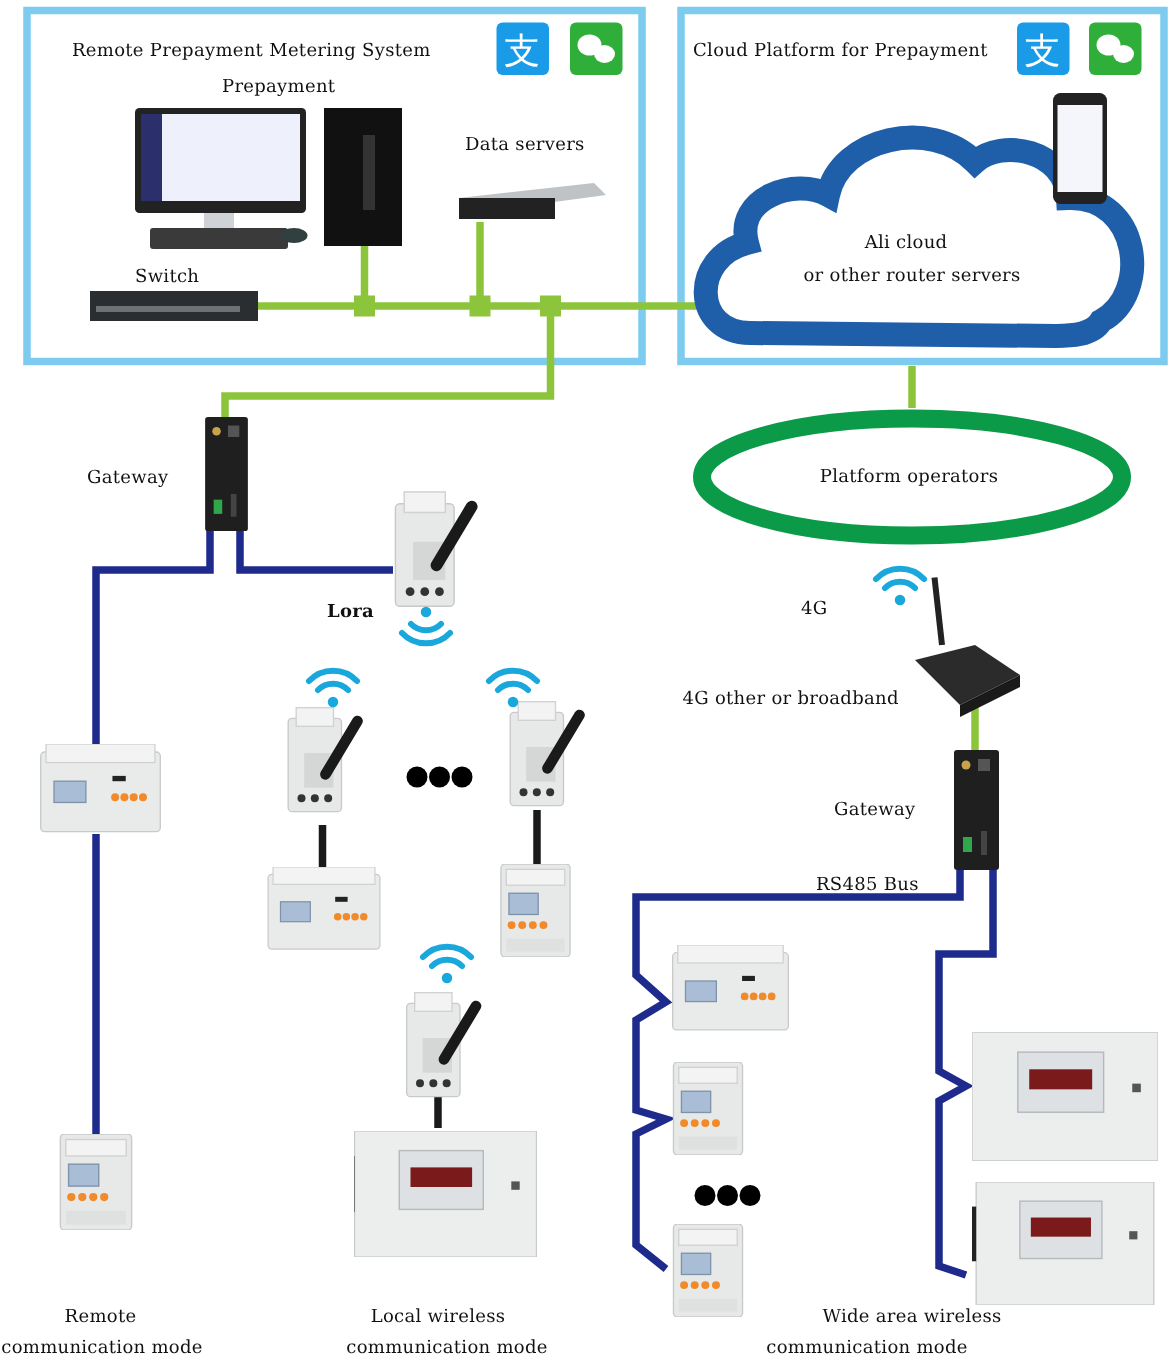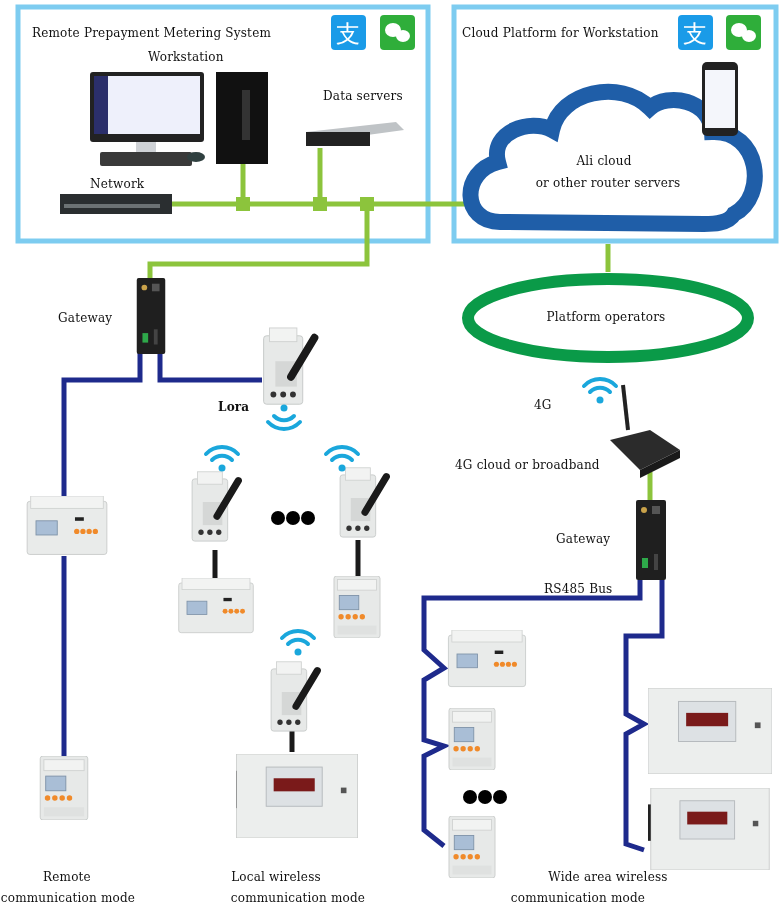--- a/index.html
+++ b/index.html
@@ -178,36 +178,36 @@
       <rect x="678" y="15" width="35" height="35" rx="4" fill="#1a9be8"></rect>
       <text x="695" y="42" font-size="24" fill="#fff" text-anchor="middle" font-family="DejaVu Sans, sans-serif">支</text>
     </g>
   <g>
       <rect x="726" y="15" width="35" height="35" rx="4" fill="#2fae3a"></rect>
       <ellipse cx="739" cy="30" rx="8" ry="7" fill="#fff"></ellipse>
       <ellipse cx="749" cy="36" rx="7" ry="6" fill="#fff"></ellipse>
     </g>
 </svg>
 
-<div class="lbl" style="left:32px;top:26px;">Remote Prepayment Metering System</div>
-<div class="lbl" style="left:148px;top:50px;">Workstation</div>
-<div class="lbl" style="left:310px;top:89px;margin-left:13px;">Data servers</div>
-<div class="lbl" style="left:90px;top:177px;">Network</div>
-
-<div class="lbl" style="left:462px;top:26px;">Cloud Platform for Workstation</div>
+<div class="lbl" style="left:48px;top:26px;">Remote Prepayment Metering System</div>
+<div class="lbl" style="left:148px;top:50px;">Prepayment</div>
+<div class="lbl" style="left:310px;top:89px;">Data servers</div>
+<div class="lbl" style="left:90px;top:177px;">Switch</div>
+
+<div class="lbl" style="left:462px;top:26px;">Cloud Platform for Prepayment</div>
 <div class="lbl c" style="left:604px;top:154px;">Ali cloud</div>
 <div class="lbl c" style="left:608px;top:176px;">or other router servers</div>
 
 <div class="lbl c" style="left:606px;top:310px;">Platform operators</div>
 <div class="lbl" style="left:534px;top:398px;">4G</div>
-<div class="lbl" style="left:455px;top:458px;">4G cloud or broadband</div>
+<div class="lbl" style="left:455px;top:458px;">4G other or broadband</div>
 <div class="lbl" style="left:556px;top:532px;">Gateway</div>
 <div class="lbl" style="left:544px;top:582px;">RS485 Bus</div>
 
 <div class="lbl" style="left:58px;top:311px;">Gateway</div>
 <div class="lbl" style="left:218px;top:400px;font-weight:bold;">Lora</div>
 
 <div class="lbl c" style="left:67px;top:870px;">Remote</div>
 <div class="lbl c" style="left:68px;top:891px;">communication mode</div>
-<div class="lbl c" style="left:276px;top:870px;">Local wireless</div>
+<div class="lbl c" style="left:292px;top:870px;">Local wireless</div>
 <div class="lbl c" style="left:298px;top:891px;">communication mode</div>
 <div class="lbl c" style="left:576px;top:870px;margin-left:32px;">Wide area wireless</div>
 <div class="lbl c" style="left:578px;top:891px;">communication mode</div>
 
 </body></html>

